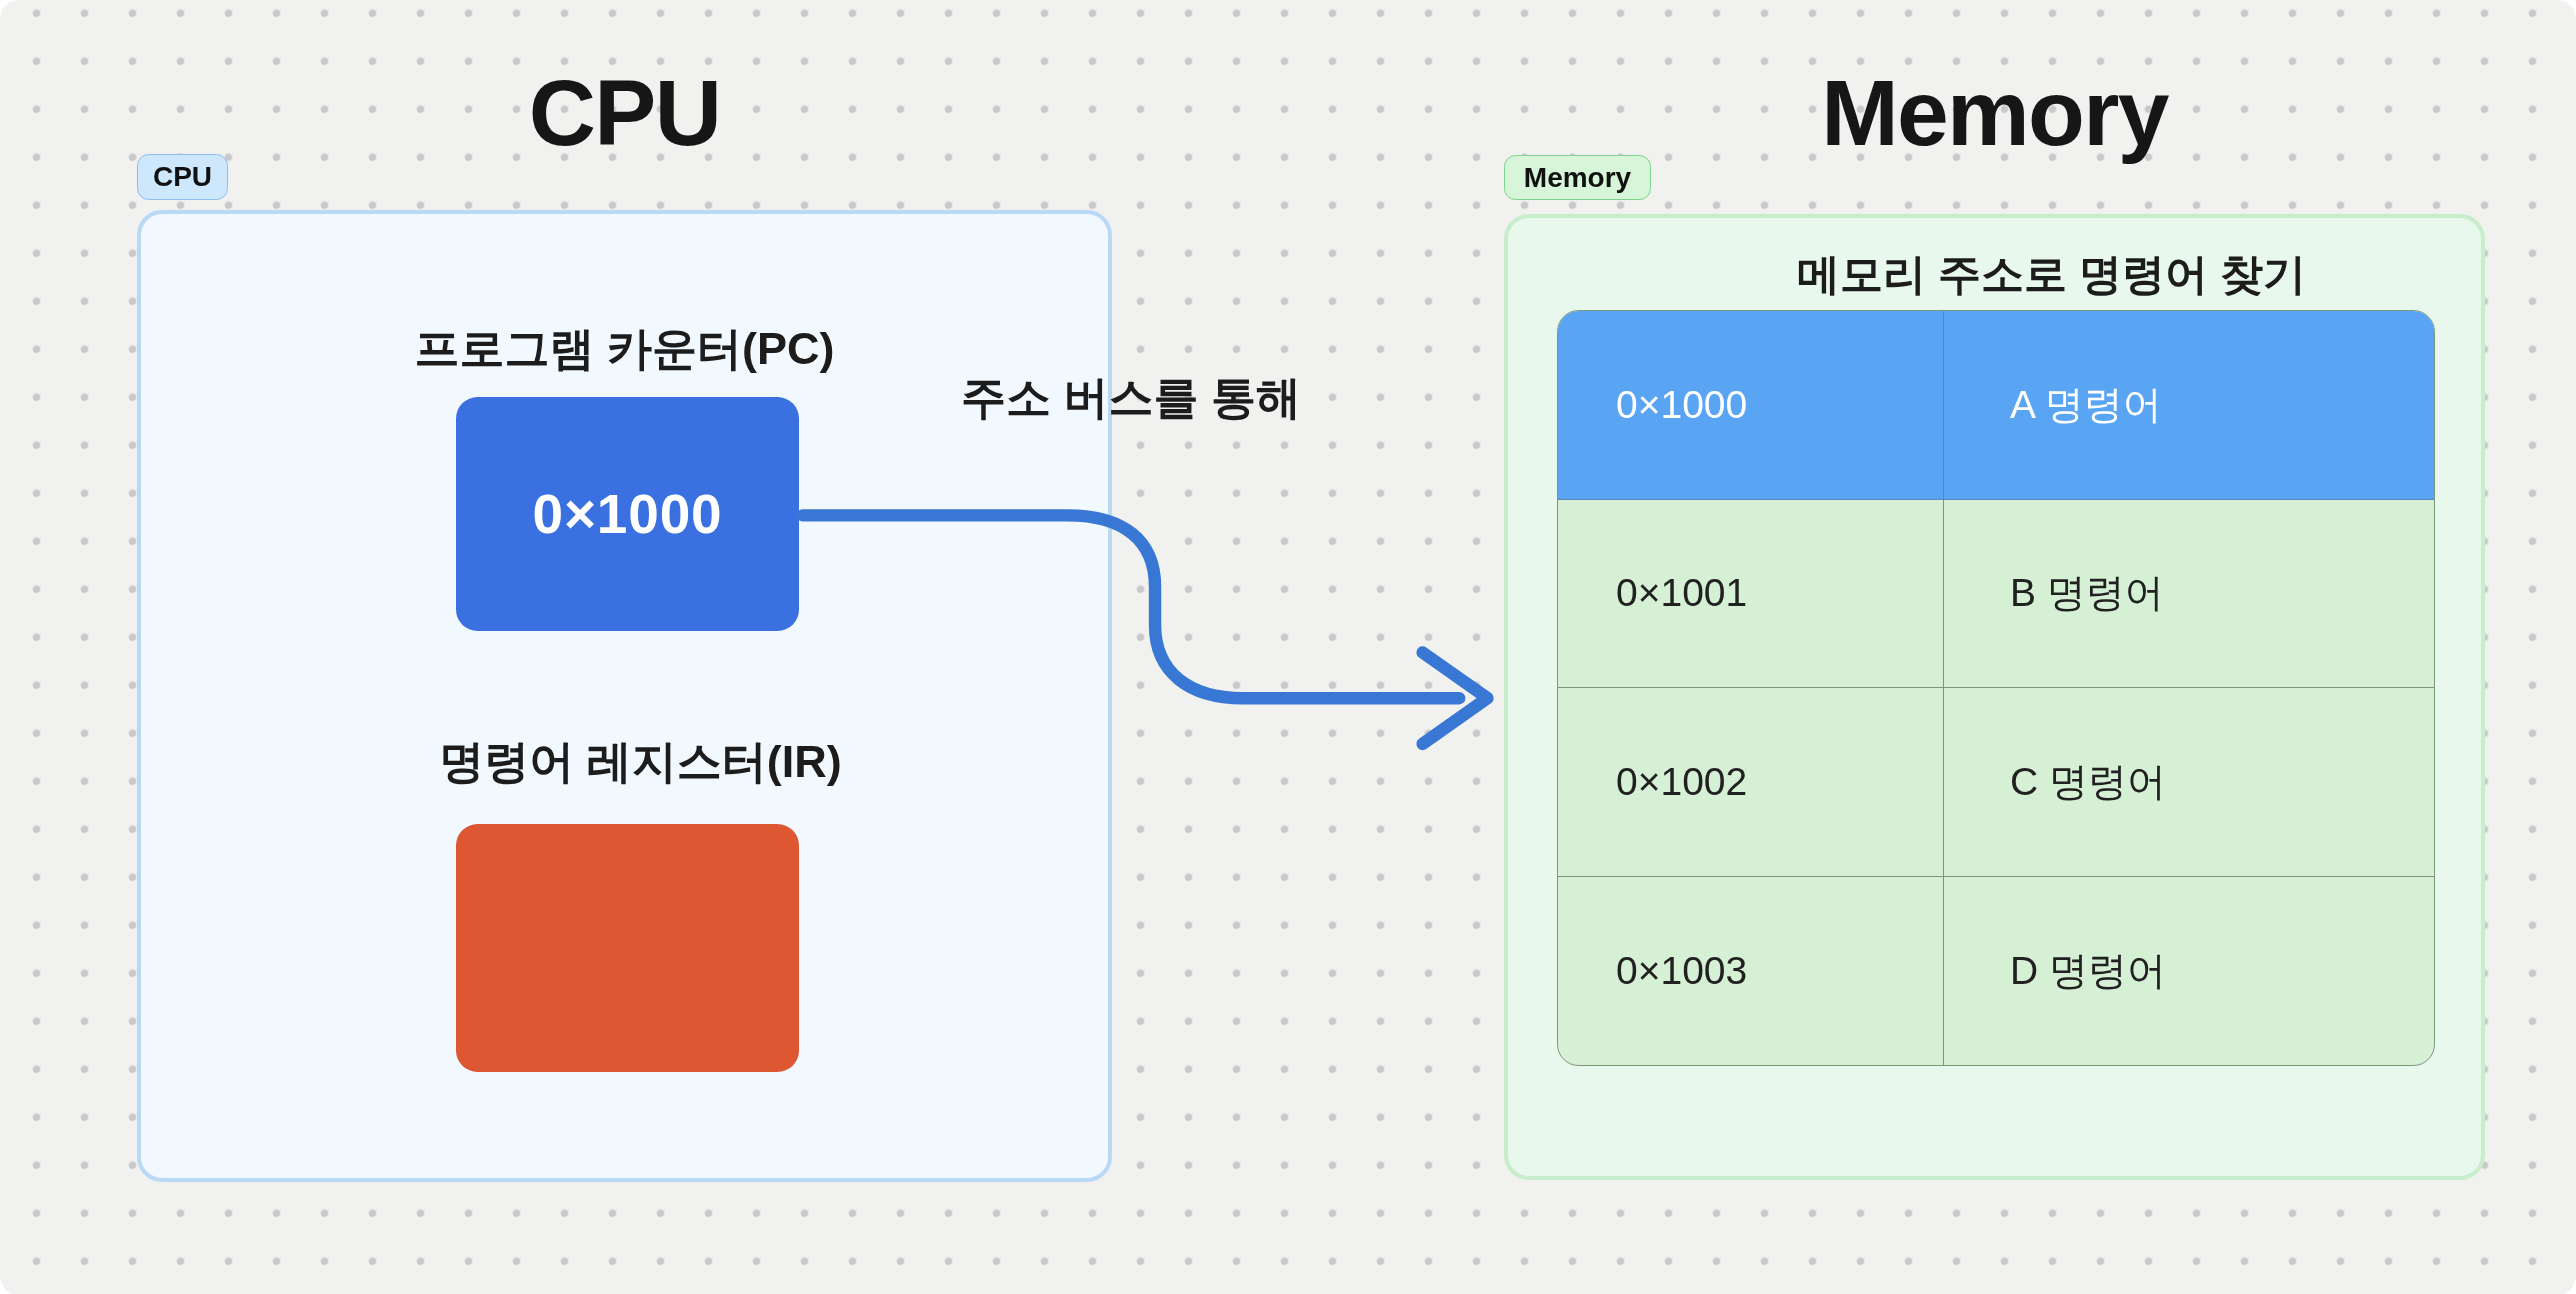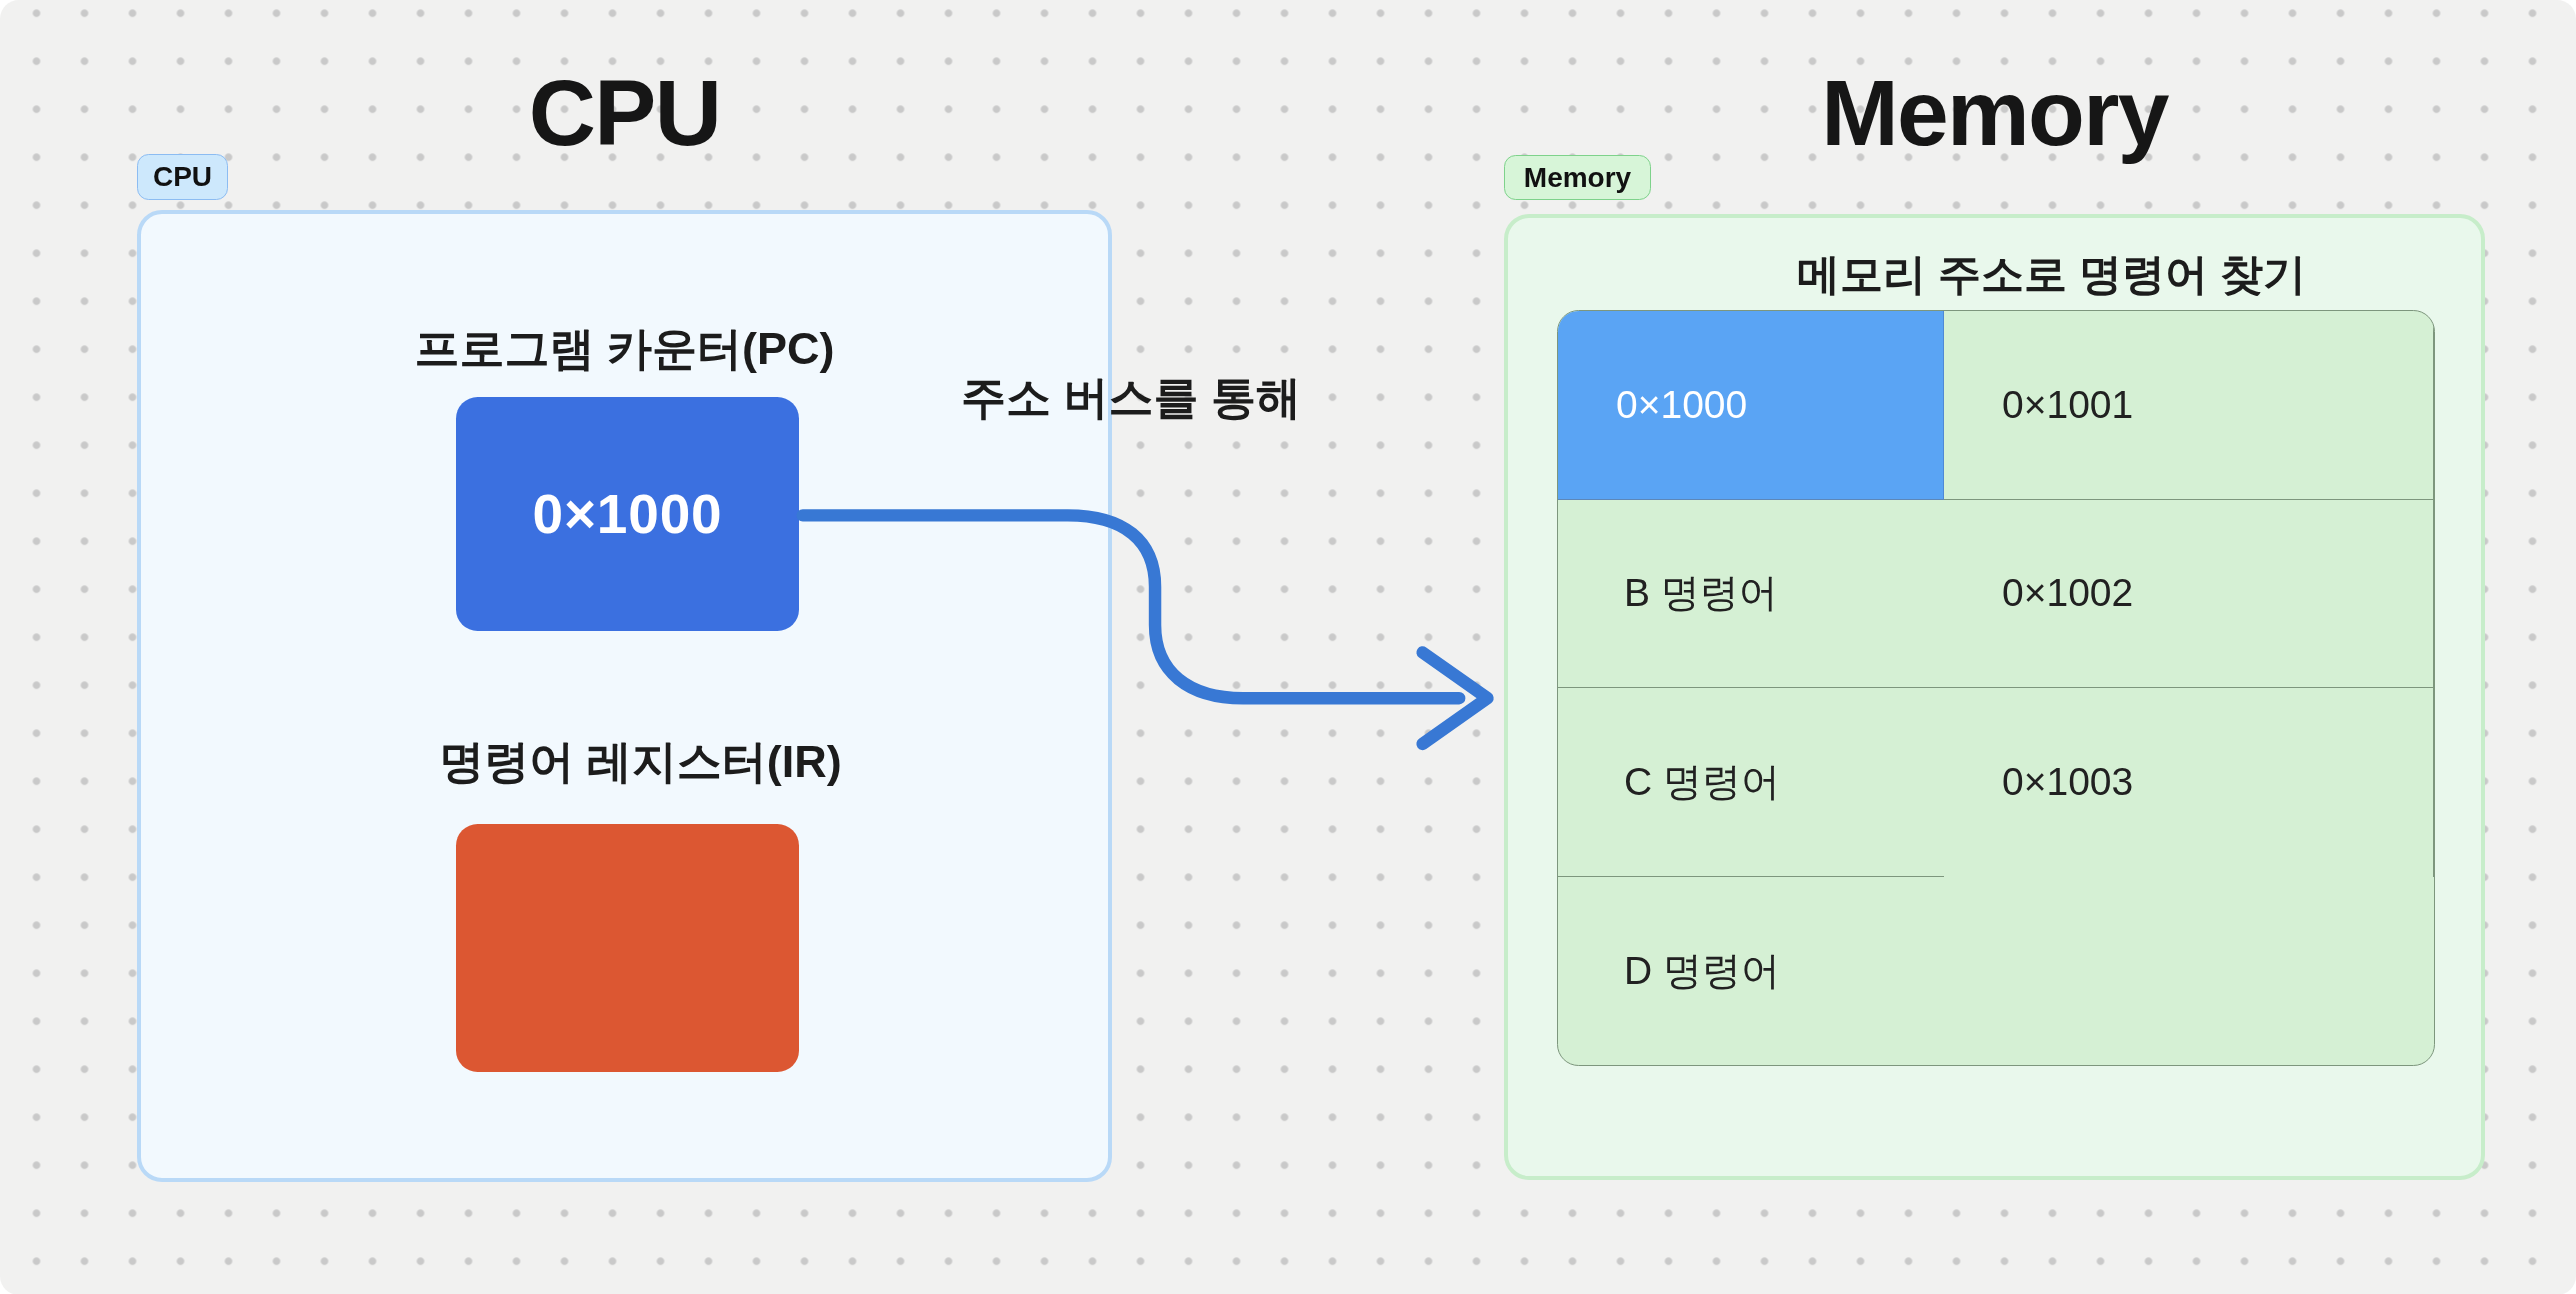--- a/index.html
+++ b/index.html
@@ -113,20 +113,21 @@
 
   <svg id="bus-arrow-svg" width="2576" height="1295" viewBox="0 0 3100 1558">
     <path d="M 966 620 H 1285 C 1352 620 1390 650 1390 706 L 1390 752 C 1390 808 1430 840 1496 840 H 1756" fill="none" stroke="#3878d4" stroke-width="15" stroke-linecap="round" stroke-linejoin="round"></path>
     <path d="M 1712 785 L 1790 840 L 1712 895" fill="none" stroke="#3878d4" stroke-width="15" stroke-linecap="round" stroke-linejoin="round"></path>
   </svg>
 
   <div id="memory-table-title">메모리 주소로 명령어 찾기</div>
 
   <div id="memory-table">
     <div class="cell addr hdr rb">0×1000</div>
+    <div class="cell instr hdr rb">A 명령어</div>
 
     <div class="cell addr rb">0×1001</div>
     <div class="cell instr rb">B 명령어</div>
 
     <div class="cell addr rb">0×1002</div>
     <div class="cell instr rb">C 명령어</div>
 
     <div class="cell addr">0×1003</div>
     <div class="cell instr">D 명령어</div>
   </div>

